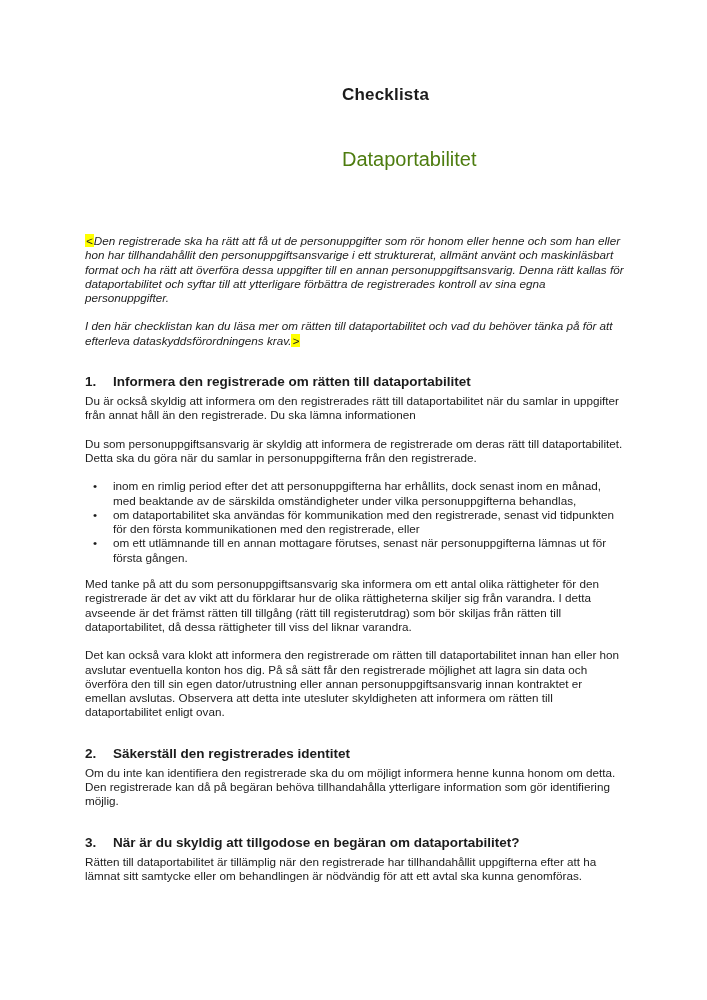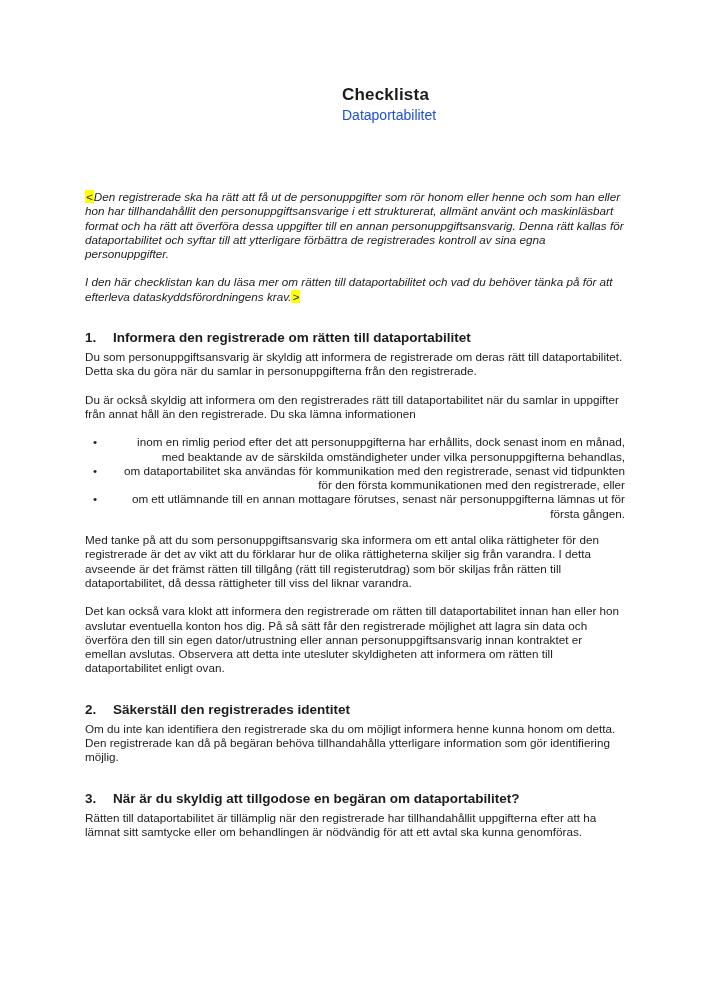--- a/index.html
+++ b/index.html
@@ -28,23 +28,24 @@
   .title-block {
     margin: 84px 0 0 257px;
   }
   .doc-title {
     font-size: 17px;
     font-weight: bold;
     line-height: 22px;
     letter-spacing: 0.2px;
   }
   .doc-subtitle {
-    font-size: 14px;
+    font-size: 20px;
     line-height: 18px;
-    color: #1d4ed8;
+    color: #4d7c0f;
+    margin-top: 44px;
   }
   .intro-block {
     margin-top: 66px;
     font-style: italic;
   }
   .para {
     margin: 4px 0 14px 0;
     text-align: left;
   }
   mark.hl {
@@ -67,21 +68,20 @@
     width: 28px;
   }
   ul.bullet-list {
     list-style: none;
     margin: 0 0 12px 0;
     padding: 0;
   }
   ul.bullet-list li {
     position: relative;
     padding-left: 28px;
-    text-align: right;
   }
   ul.bullet-list li::before {
     content: "\2022";
     position: absolute;
     left: 8px;
     top: 0;
   }
   .page-footer {
     position: absolute;
     left: 8px;
@@ -106,22 +106,22 @@
     <div class="intro-block">
       <p class="para"><mark class="hl">&lt;</mark><span>Den registrerade ska ha rätt att få ut de personuppgifter som rör honom eller henne och som han eller hon har tillhandahållit den personuppgiftsansvarige i ett strukturerat, allmänt använt och maskinläsbart format och ha rätt att överföra dessa uppgifter till en annan personuppgiftsansvarig. Denna rätt kallas för dataportabilitet och syftar till att ytterligare förbättra de registrerades kontroll av sina egna personuppgifter.</span></p>
       <p class="para"><span>I den här checklistan kan du läsa mer om rätten till dataportabilitet och vad du behöver tänka på för att efterleva dataskyddsförordningens krav.</span><mark class="hl">&gt;</mark></p>
     </div>
 
     <div class="section">
       <h2 class="section-heading">
         <span class="section-number">1.</span>
         <span class="section-heading-text">Informera den registrerade om rätten till dataportabilitet</span>
       </h2>
+      <p class="para">Du är också skyldig att informera om den registrerades rätt till dataportabilitet när du samlar in uppgifter från annat håll än den registrerade. Du ska lämna informationen</p>
       <p class="para">Du som personuppgiftsansvarig är skyldig att informera de registrerade om deras rätt till dataportabilitet. Detta ska du göra när du samlar in personuppgifterna från den registrerade.</p>
-      <p class="para">Du är också skyldig att informera om den registrerades rätt till dataportabilitet när du samlar in uppgifter från annat håll än den registrerade. Du ska lämna informationen</p>
       <ul class="bullet-list">
         <li>inom en rimlig period efter det att personuppgifterna har erhållits, dock senast inom en månad, med beaktande av de särskilda omständigheter under vilka personuppgifterna behandlas,</li>
         <li>om dataportabilitet ska användas för kommunikation med den registrerade, senast vid tidpunkten för den första kommunikationen med den registrerade, eller</li>
         <li>om ett utlämnande till en annan mottagare förutses, senast när personuppgifterna lämnas ut för första gången.</li>
       </ul>
       <p class="para">Med tanke på att du som personuppgiftsansvarig ska informera om ett antal olika rättigheter för den registrerade är det av vikt att du förklarar hur de olika rättigheterna skiljer sig från varandra. I detta avseende är det främst rätten till tillgång (rätt till registerutdrag) som bör skiljas från rätten till dataportabilitet, då dessa rättigheter till viss del liknar varandra.</p>
       <p class="para">Det kan också vara klokt att informera den registrerade om rätten till dataportabilitet innan han eller hon avslutar eventuella konton hos dig. På så sätt får den registrerade möjlighet att lagra sin data och överföra den till sin egen dator/utrustning eller annan personuppgiftsansvarig innan kontraktet er emellan avslutas. Observera att detta inte utesluter skyldigheten att informera om rätten till dataportabilitet enligt ovan.</p>
     </div>
 
     <div class="section">

